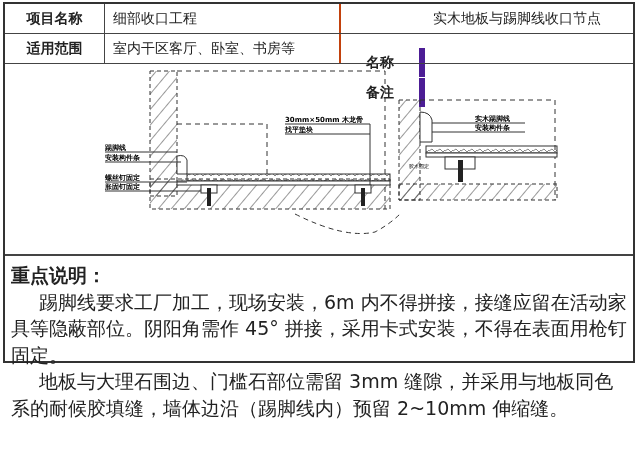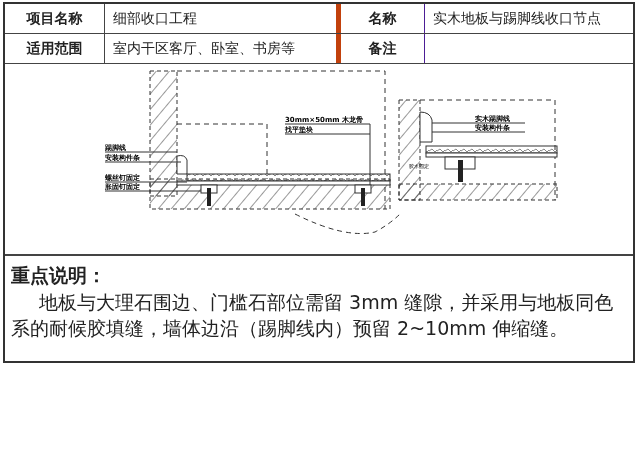--- a/index.html
+++ b/index.html
@@ -4,22 +4,22 @@
 <style>
   html, body { margin: 0; padding: 0; background: #ffffff; }
   body { width: 640px; height: 461px; overflow: hidden; position: relative; font-family: "DejaVu Sans", sans-serif; color: #222; }
   .sheet { position: absolute; left: 3px; top: 2px; width: 632px; height: 361px; border: 2px solid #333; box-sizing: border-box; }
   .row { position: absolute; left: 0; right: 0; height: 30px; border-bottom: 1px solid #444; box-sizing: border-box; }
   .row1 { top: 0; }
   .row2 { top: 30px; }
   .cell { position: absolute; top: 0; height: 100%; display: flex; align-items: center; font-size: 14px; box-sizing: border-box; }
   .lbl { font-weight: bold; justify-content: center; }
   .c1 { left: 0; width: 100px; border-right: 1px solid #444; }
-  .c2 { left: 100px; width: 236px; border-right: 5px solid #c2410c; padding-left: 8px; text-align: center; }
-  .c3 { left: 336px; width: 84px; border-right: 1px solid #4c1d95; }
+  .c2 { left: 100px; width: 236px; border-right: 2px solid #c2410c; padding-left: 8px; text-align: center; }
+  .c3 { left: 336px; width: 84px; border-right: 6px solid #4c1d95; margin-top: 44px; }
   .c4 { left: 420px; right: 0; padding-left: 8px; }
   .drawing { position: absolute; left: 0; right: 0; top: 60px; height: 192px; border-bottom: 2px solid #444; box-sizing: border-box; }
   .notes { position: absolute; left: 0; right: 0; top: 252px; bottom: 0; padding: 6px 6px 0 6px; font-size: 19px; line-height: 26.5px; }
   .notes-title { font-weight: bold; }
   .para { text-indent: 28px; margin: 0; }
   svg text { font-family: "DejaVu Sans", sans-serif; }
 </style>
 </head>
 <body>
 
@@ -100,16 +100,17 @@
         <line x1="427" y1="68" x2="520" y2="68" stroke="#333"></line>
         <text x="470" y="57" font-size="7" font-weight="bold">实木踢脚线</text>
         <text x="470" y="66" font-size="7" font-weight="bold">安装构件条</text>
         <text x="404" y="104" font-size="5">胶水固定</text>
       </g>
     </svg>
   </div>
 
   <div class="notes">
     <div class="notes-title">重点说明：</div>
+    <p class="para">踢脚线要求工厂加工，现场安装，6m 内不得拼接，接缝应留在活动家具等隐蔽部位。阴阳角需作 45° 拼接，采用卡式安装，不得在表面用枪钉固定。</p>
     <p class="para">地板与大理石围边、门槛石部位需留 3mm 缝隙，并采用与地板同色系的耐候胶填缝，墙体边沿（踢脚线内）预留 2~10mm 伸缩缝。</p>
   </div>
 
 </div>
 
 </body></html>

